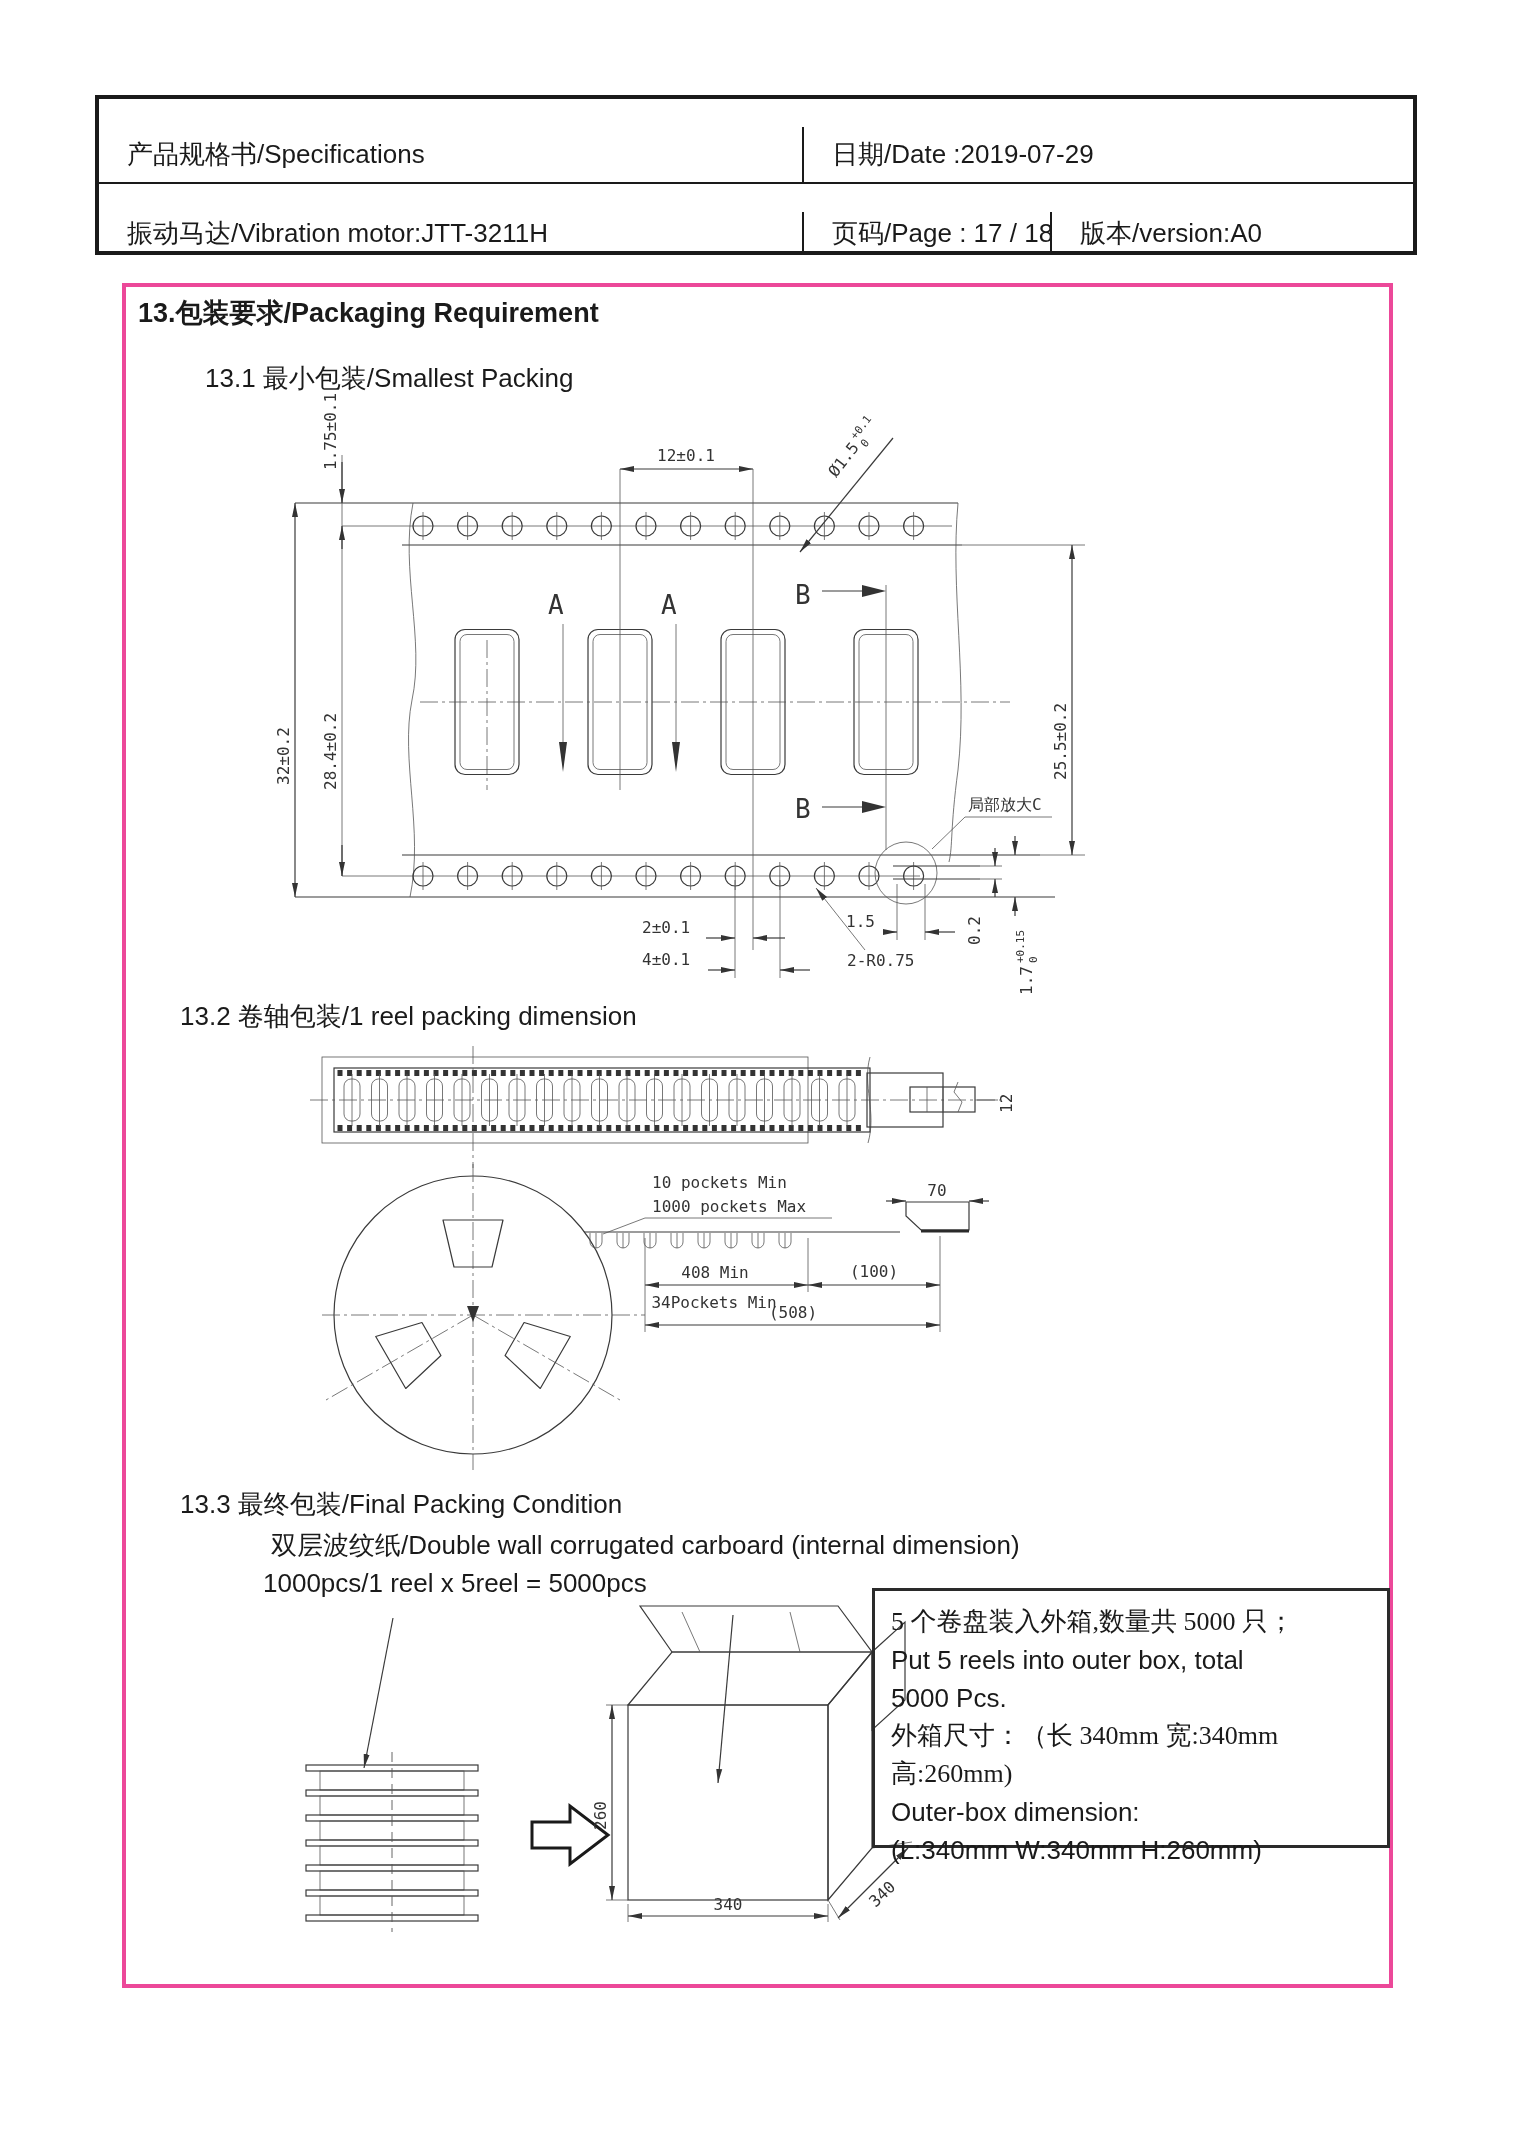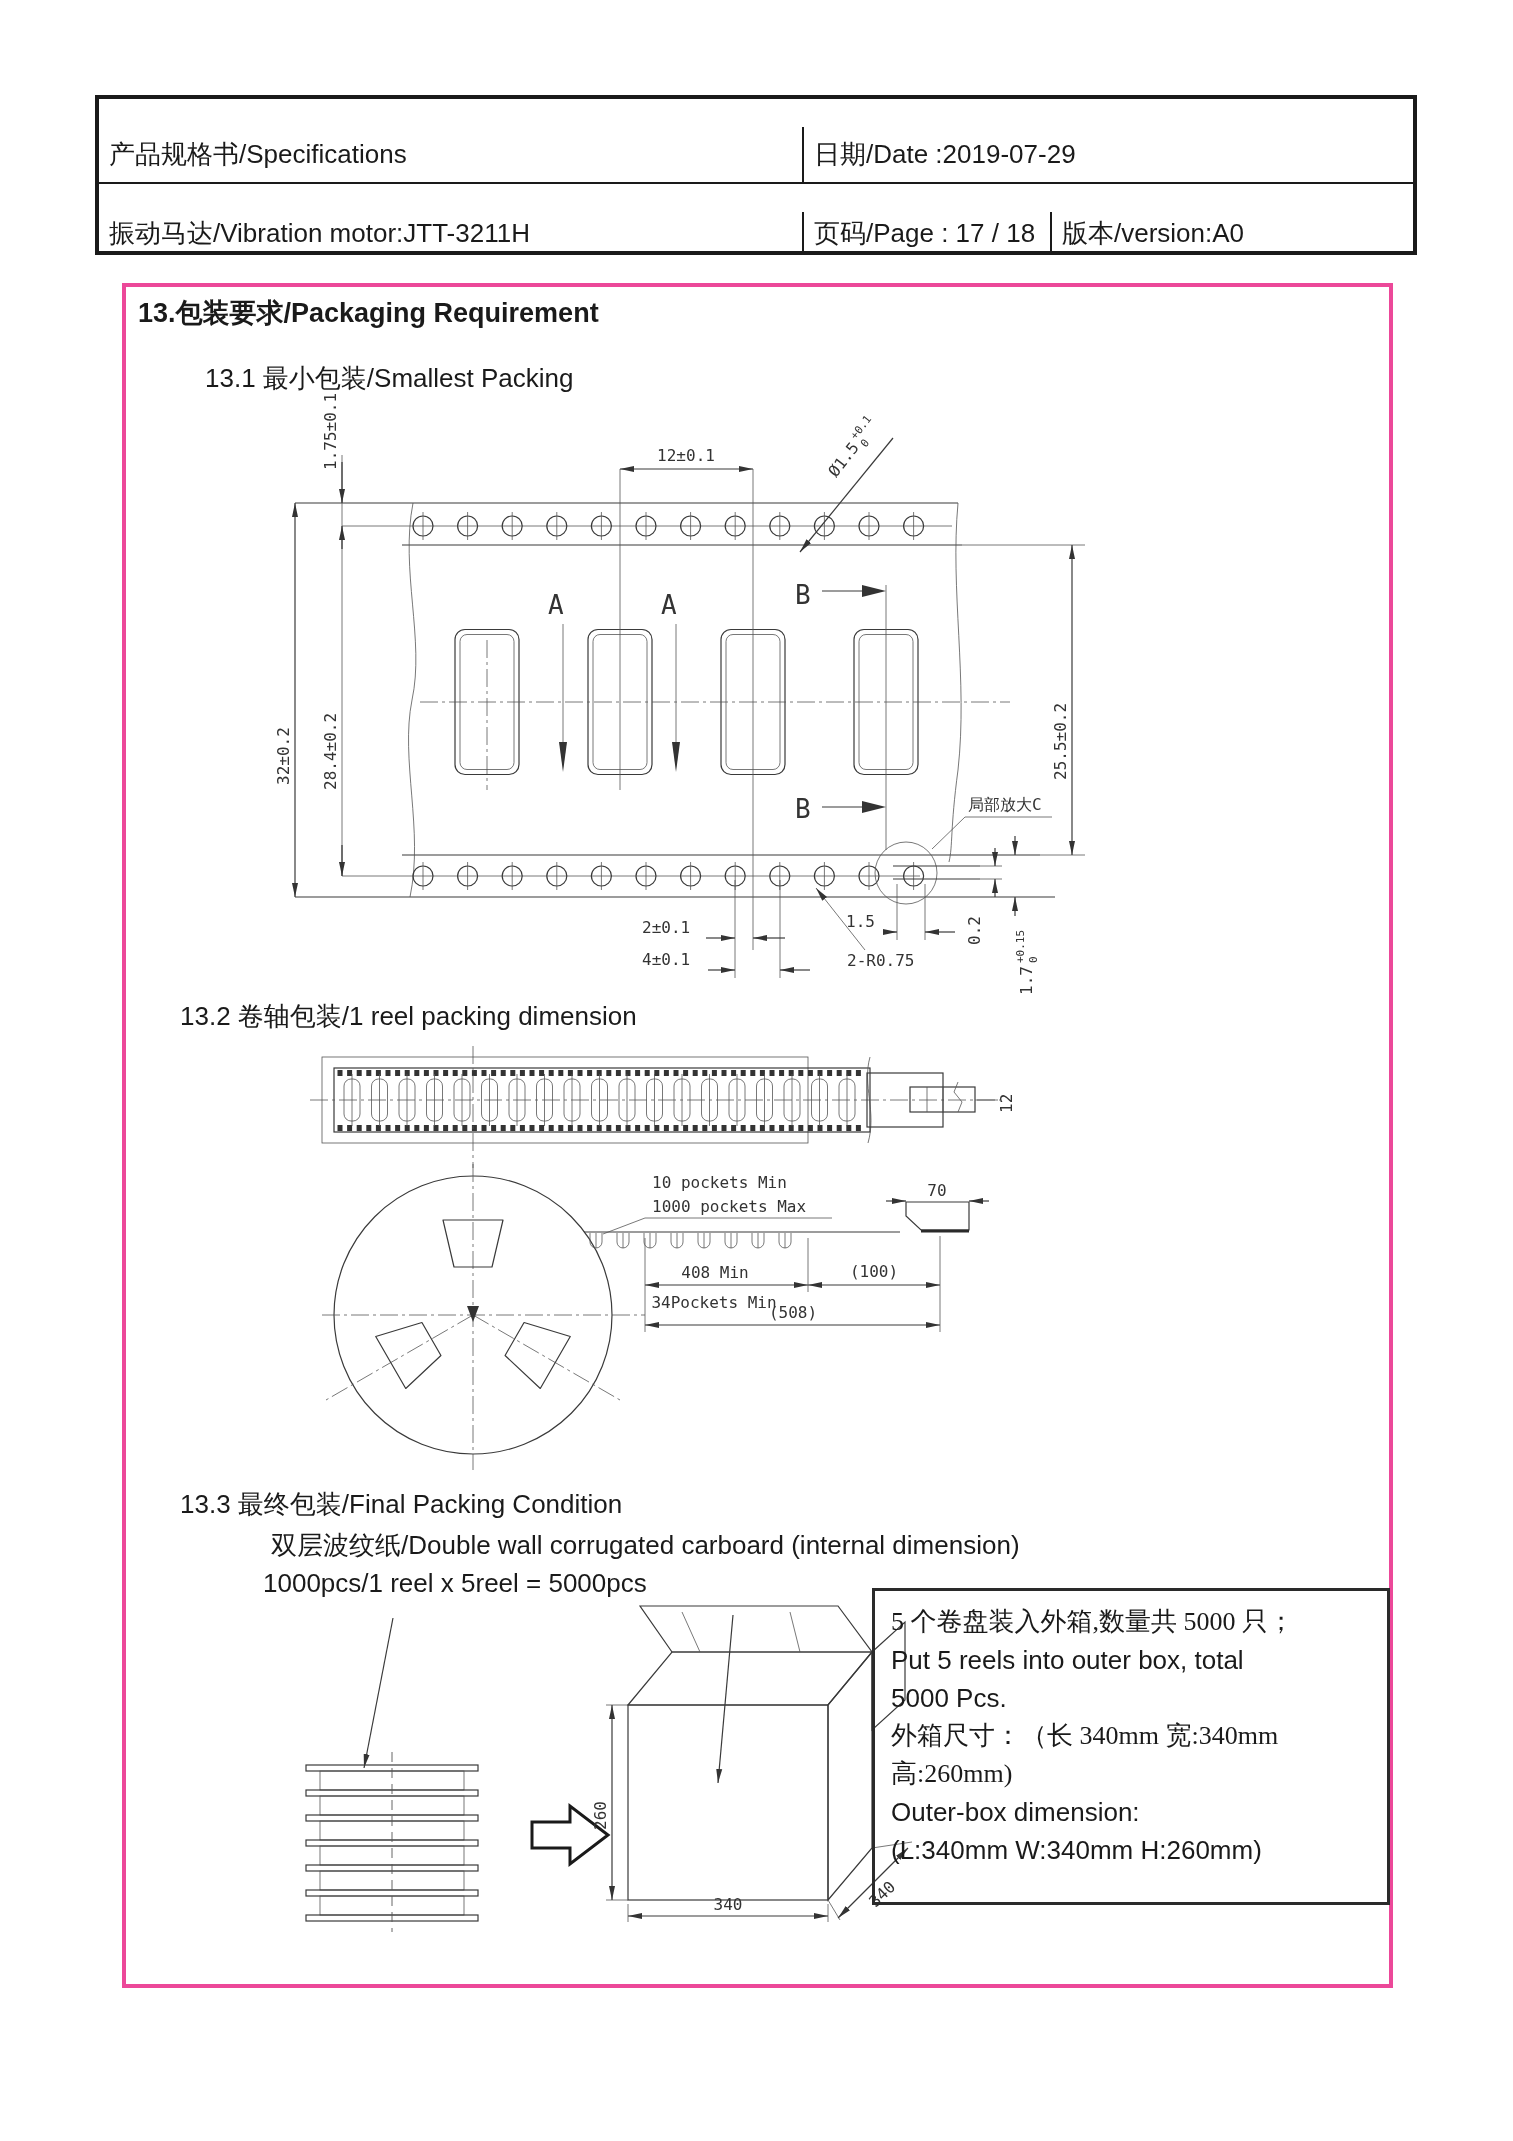--- a/index.html
+++ b/index.html
@@ -4,37 +4,37 @@
 <style>
   html,body{margin:0;padding:0;background:#e8e8e8;}
   #page{position:relative;width:1513px;height:2141px;background:#fff;margin:0 auto;
         font-family:"Liberation Sans","DejaVu Sans",sans-serif;color:#1a1a1a;overflow:hidden;}
   
   .htable{position:absolute;left:95px;top:95px;width:1322px;height:160px;
           border:4px solid #1a1a1a;box-sizing:border-box;}
   .hrow{display:flex;box-sizing:border-box;}
   .hrow1{height:85px;border-bottom:2px solid #1a1a1a;}
   .hrow2{height:71px;}
-  .hcell{display:flex;align-items:center;padding-left:10px;font-size:26px;
+  .hcell{display:flex;align-items:center;padding-left:28px;font-size:26px;
          box-sizing:border-box;white-space:nowrap;margin-top:28px;}
   .hc-l{width:703px;}
   .hc-r{flex:1;border-left:2px solid #1a1a1a;}
   .hc-m{width:248px;border-left:2px solid #1a1a1a;}
   
   .cbox{position:absolute;left:122px;top:283px;width:1271px;height:1705px;
         border:4px solid #ec4899;box-sizing:border-box;}
   .ttl{position:absolute;white-space:nowrap;}
   .t13  {left:12px;  top:8px;   font-size:27px;font-weight:bold;}
   .t131 {left:79px;  top:46px;  font-size:26px;margin-top:28px;}
   .t132 {left:54px;  top:712px; font-size:26px;}
   .t133 {left:54px;  top:1200px;font-size:26px;}
   .t133b{left:145px; top:1241px;font-size:26px;}
   .t133c{left:137px; top:1281px;font-size:26px;}
   
-  .notebox{position:absolute;left:746px;top:1301px;width:518px;height:317px;
+  .notebox{position:absolute;left:746px;top:1301px;width:518px;height:260px;
            border:3px solid #2a2a2a;box-sizing:border-box;padding:12px 16px;
            font-size:26px;line-height:38px;}
   .notebox .zh{font-family:"Liberation Serif","DejaVu Serif",serif;}
   .notebox div{white-space:nowrap;}
   
   .draw{position:absolute;left:0;top:0;}
   .ln  {stroke:#3a3a3a;stroke-width:1.2;fill:none;}
   .lt  {stroke:#555;stroke-width:0.8;fill:none;}
   .lth {stroke:#2a2a2a;stroke-width:3.2;fill:none;}
   .cl  {stroke:#555;stroke-width:0.8;fill:none;stroke-dasharray:18 4 3 4;}

